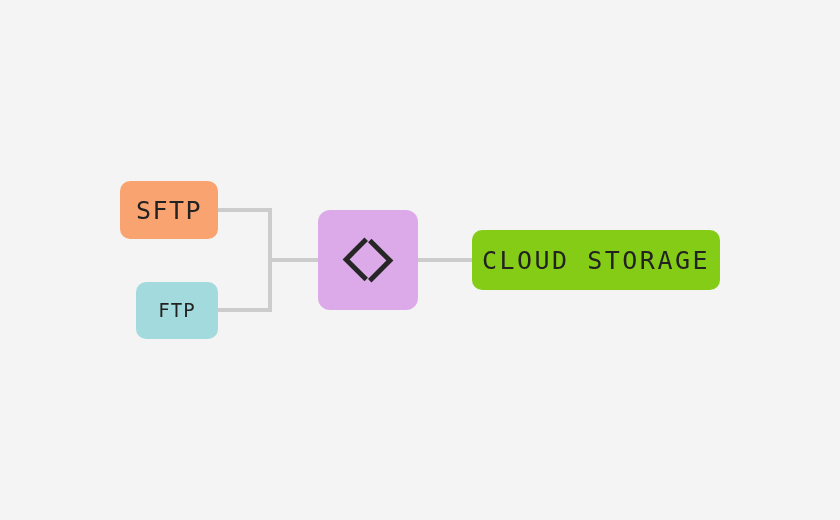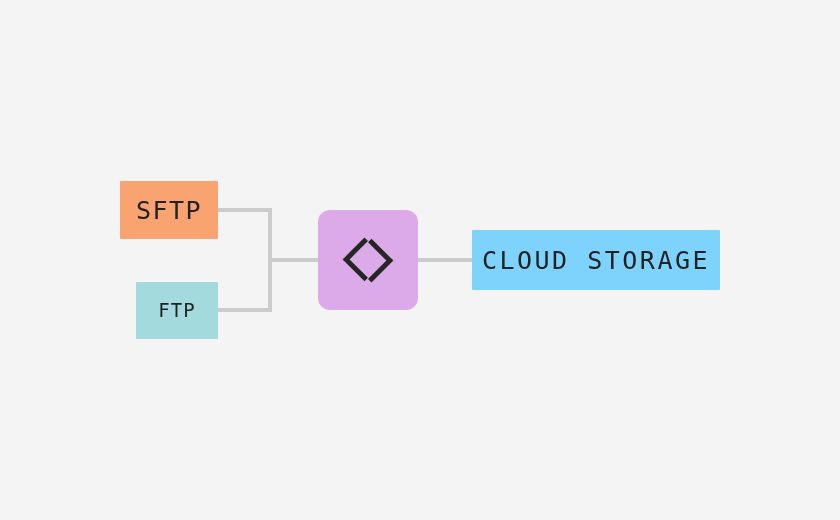--- a/index.html
+++ b/index.html
@@ -26,21 +26,21 @@
     top: 0;
     width: 840px;
     height: 520px;
     pointer-events: none;
   }
 
   
   .node {
     position: absolute;
     box-sizing: border-box;
-    border-radius: 1px;
+    border-radius: 10px;
     display: flex;
     align-items: center;
     justify-content: center;
     z-index: 2;
   }
   .node-label {
     font-family: "DejaVu Sans Mono", "Liberation Mono", monospace;
     color: #222222;
     white-space: nowrap;
     letter-spacing: 0.06em;
@@ -112,17 +112,17 @@
 
   <div class="node" id="node-processor" style="background:#dcaae8">
     <svg class="icon-diamond" viewBox="0 0 52 52">
 
       <path d="M 22.5 3.5 L 26 7 L 7.6 25.4 L 26 43.8 L 22.5 47.3 L 0.6 25.4 Z" fill="#262626"></path>
 
       <path d="M 29.5 4.7 L 51.4 26.6 L 29.5 48.5 L 26 45 L 44.4 26.6 L 26 8.2 Z" fill="#262626"></path>
     </svg>
   </div>
 
-  <div class="node" id="node-cloud-storage" style="background:#7dd3fc">
+  <div class="node" id="node-cloud-storage" style="background:#84cc16">
     <span class="node-label">CLOUD STORAGE</span>
   </div>
 
 </div>
 
 </body></html>

